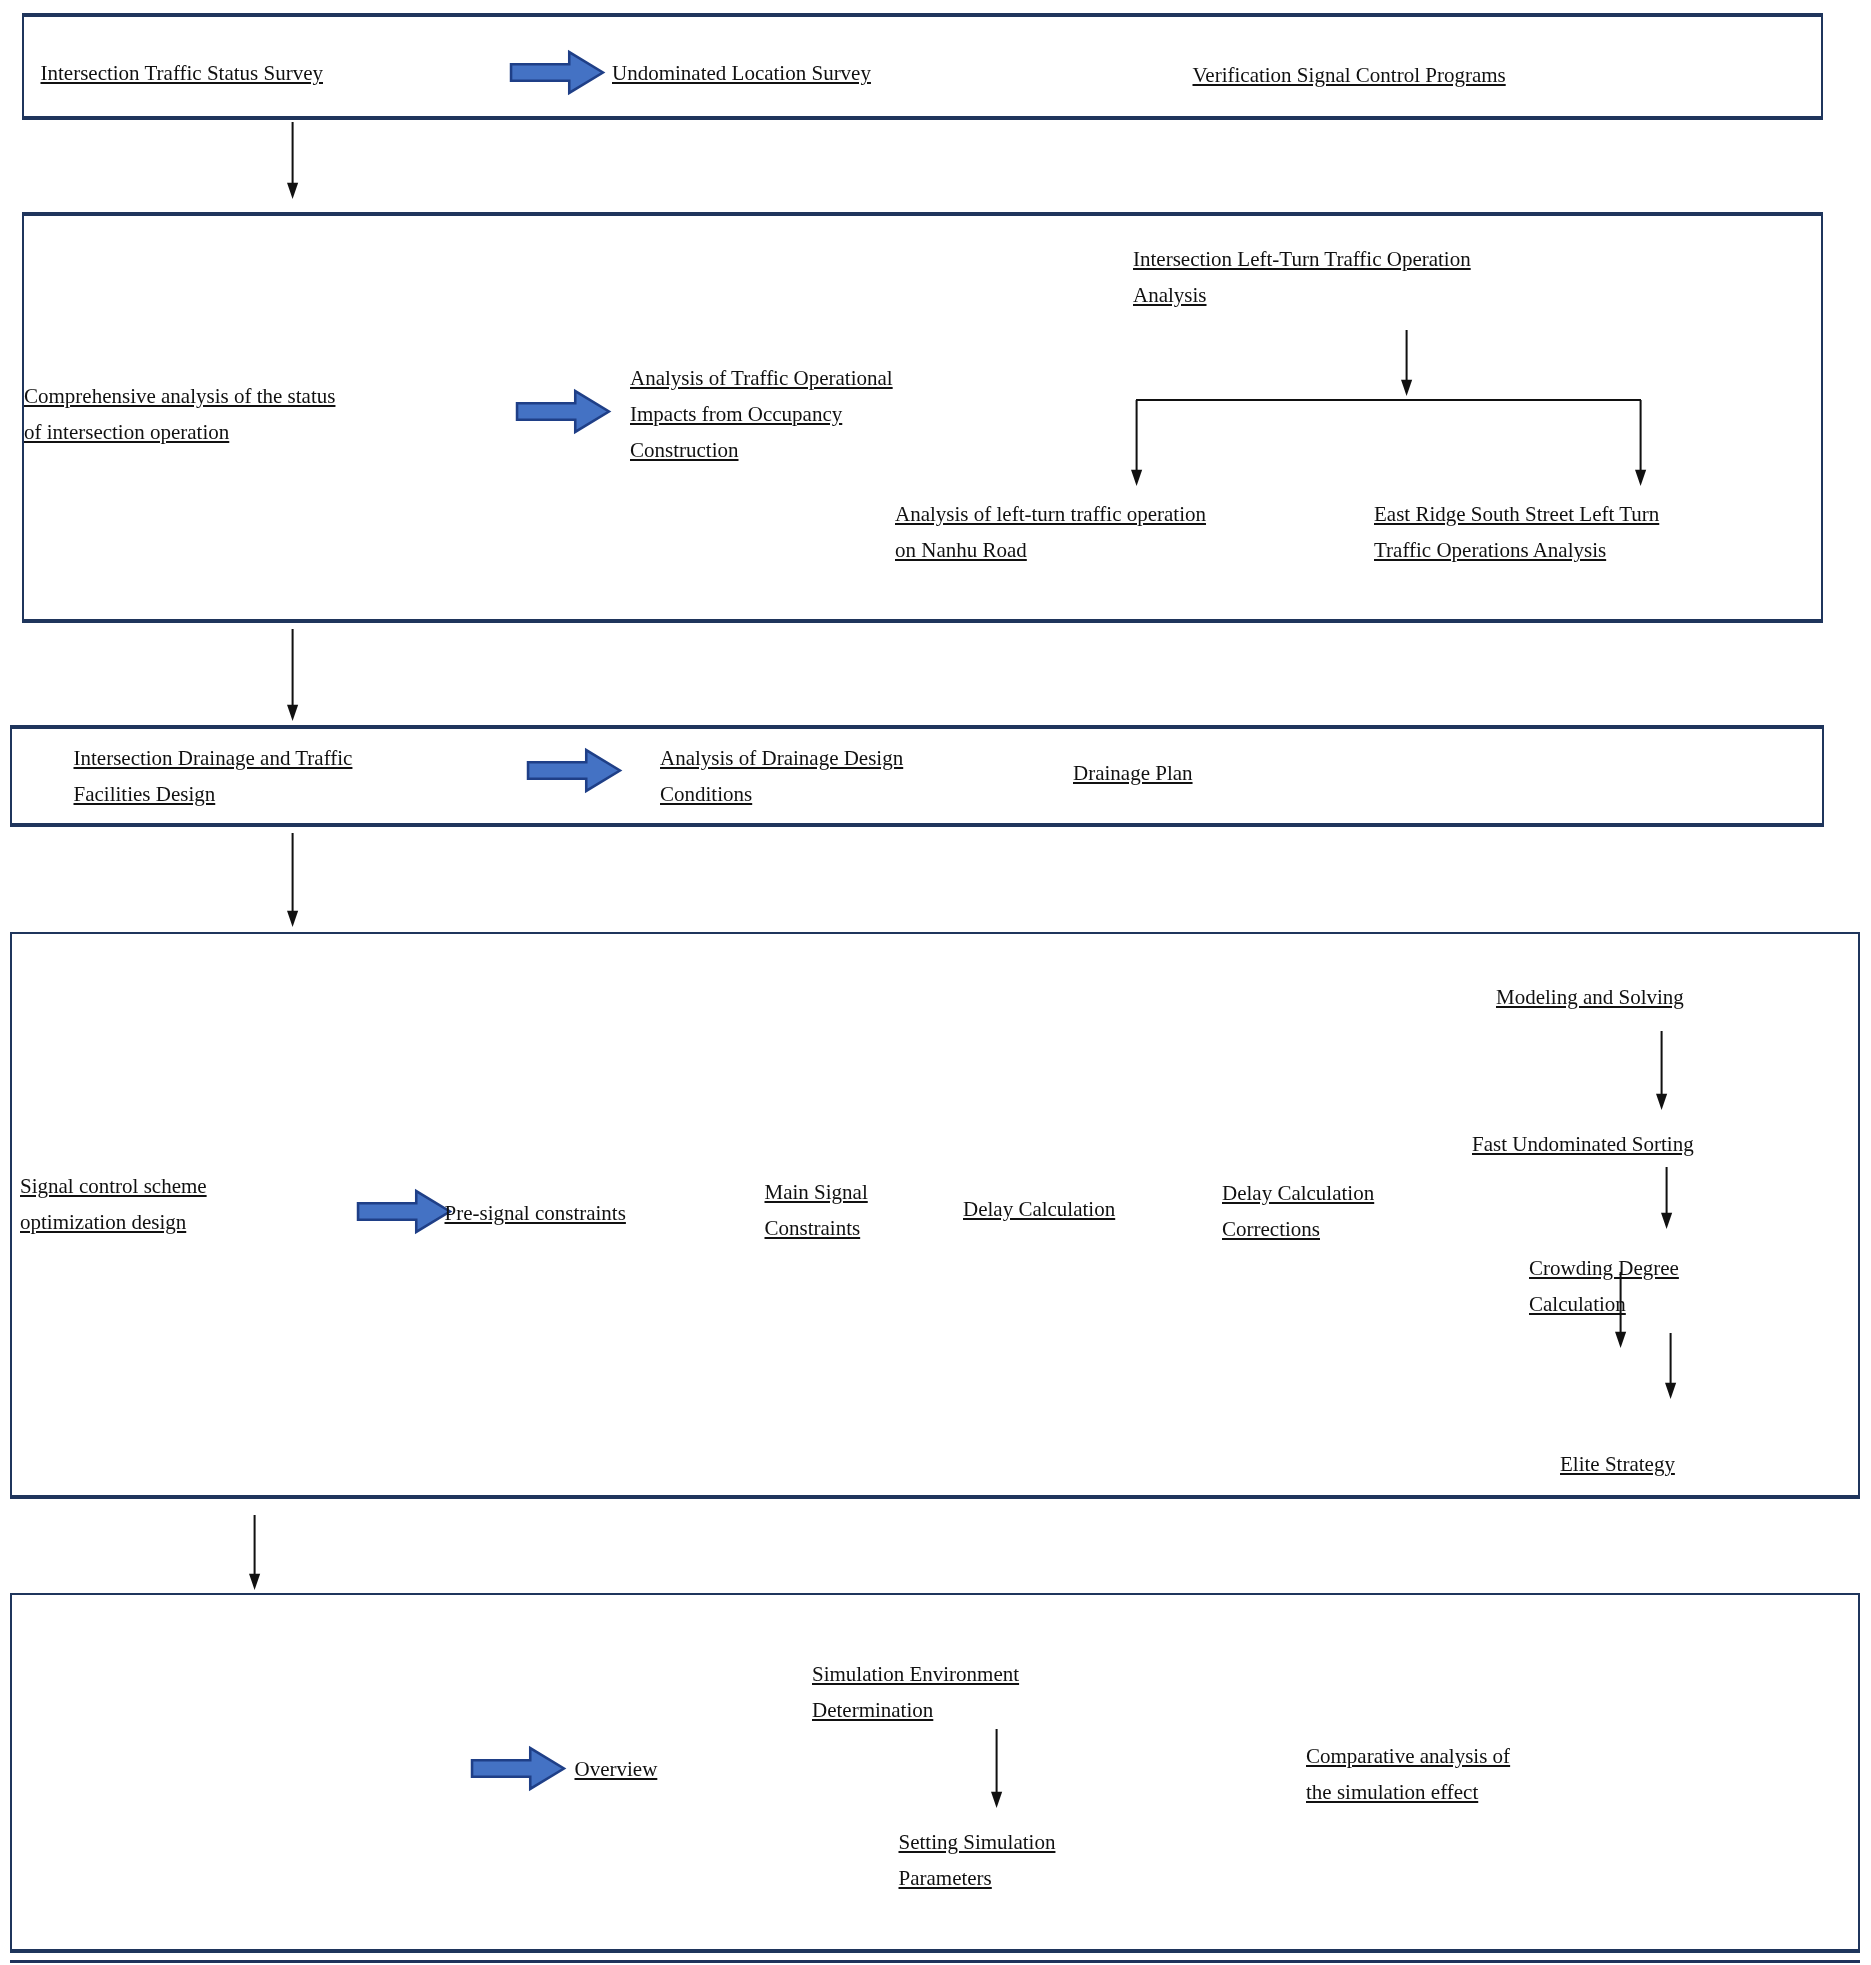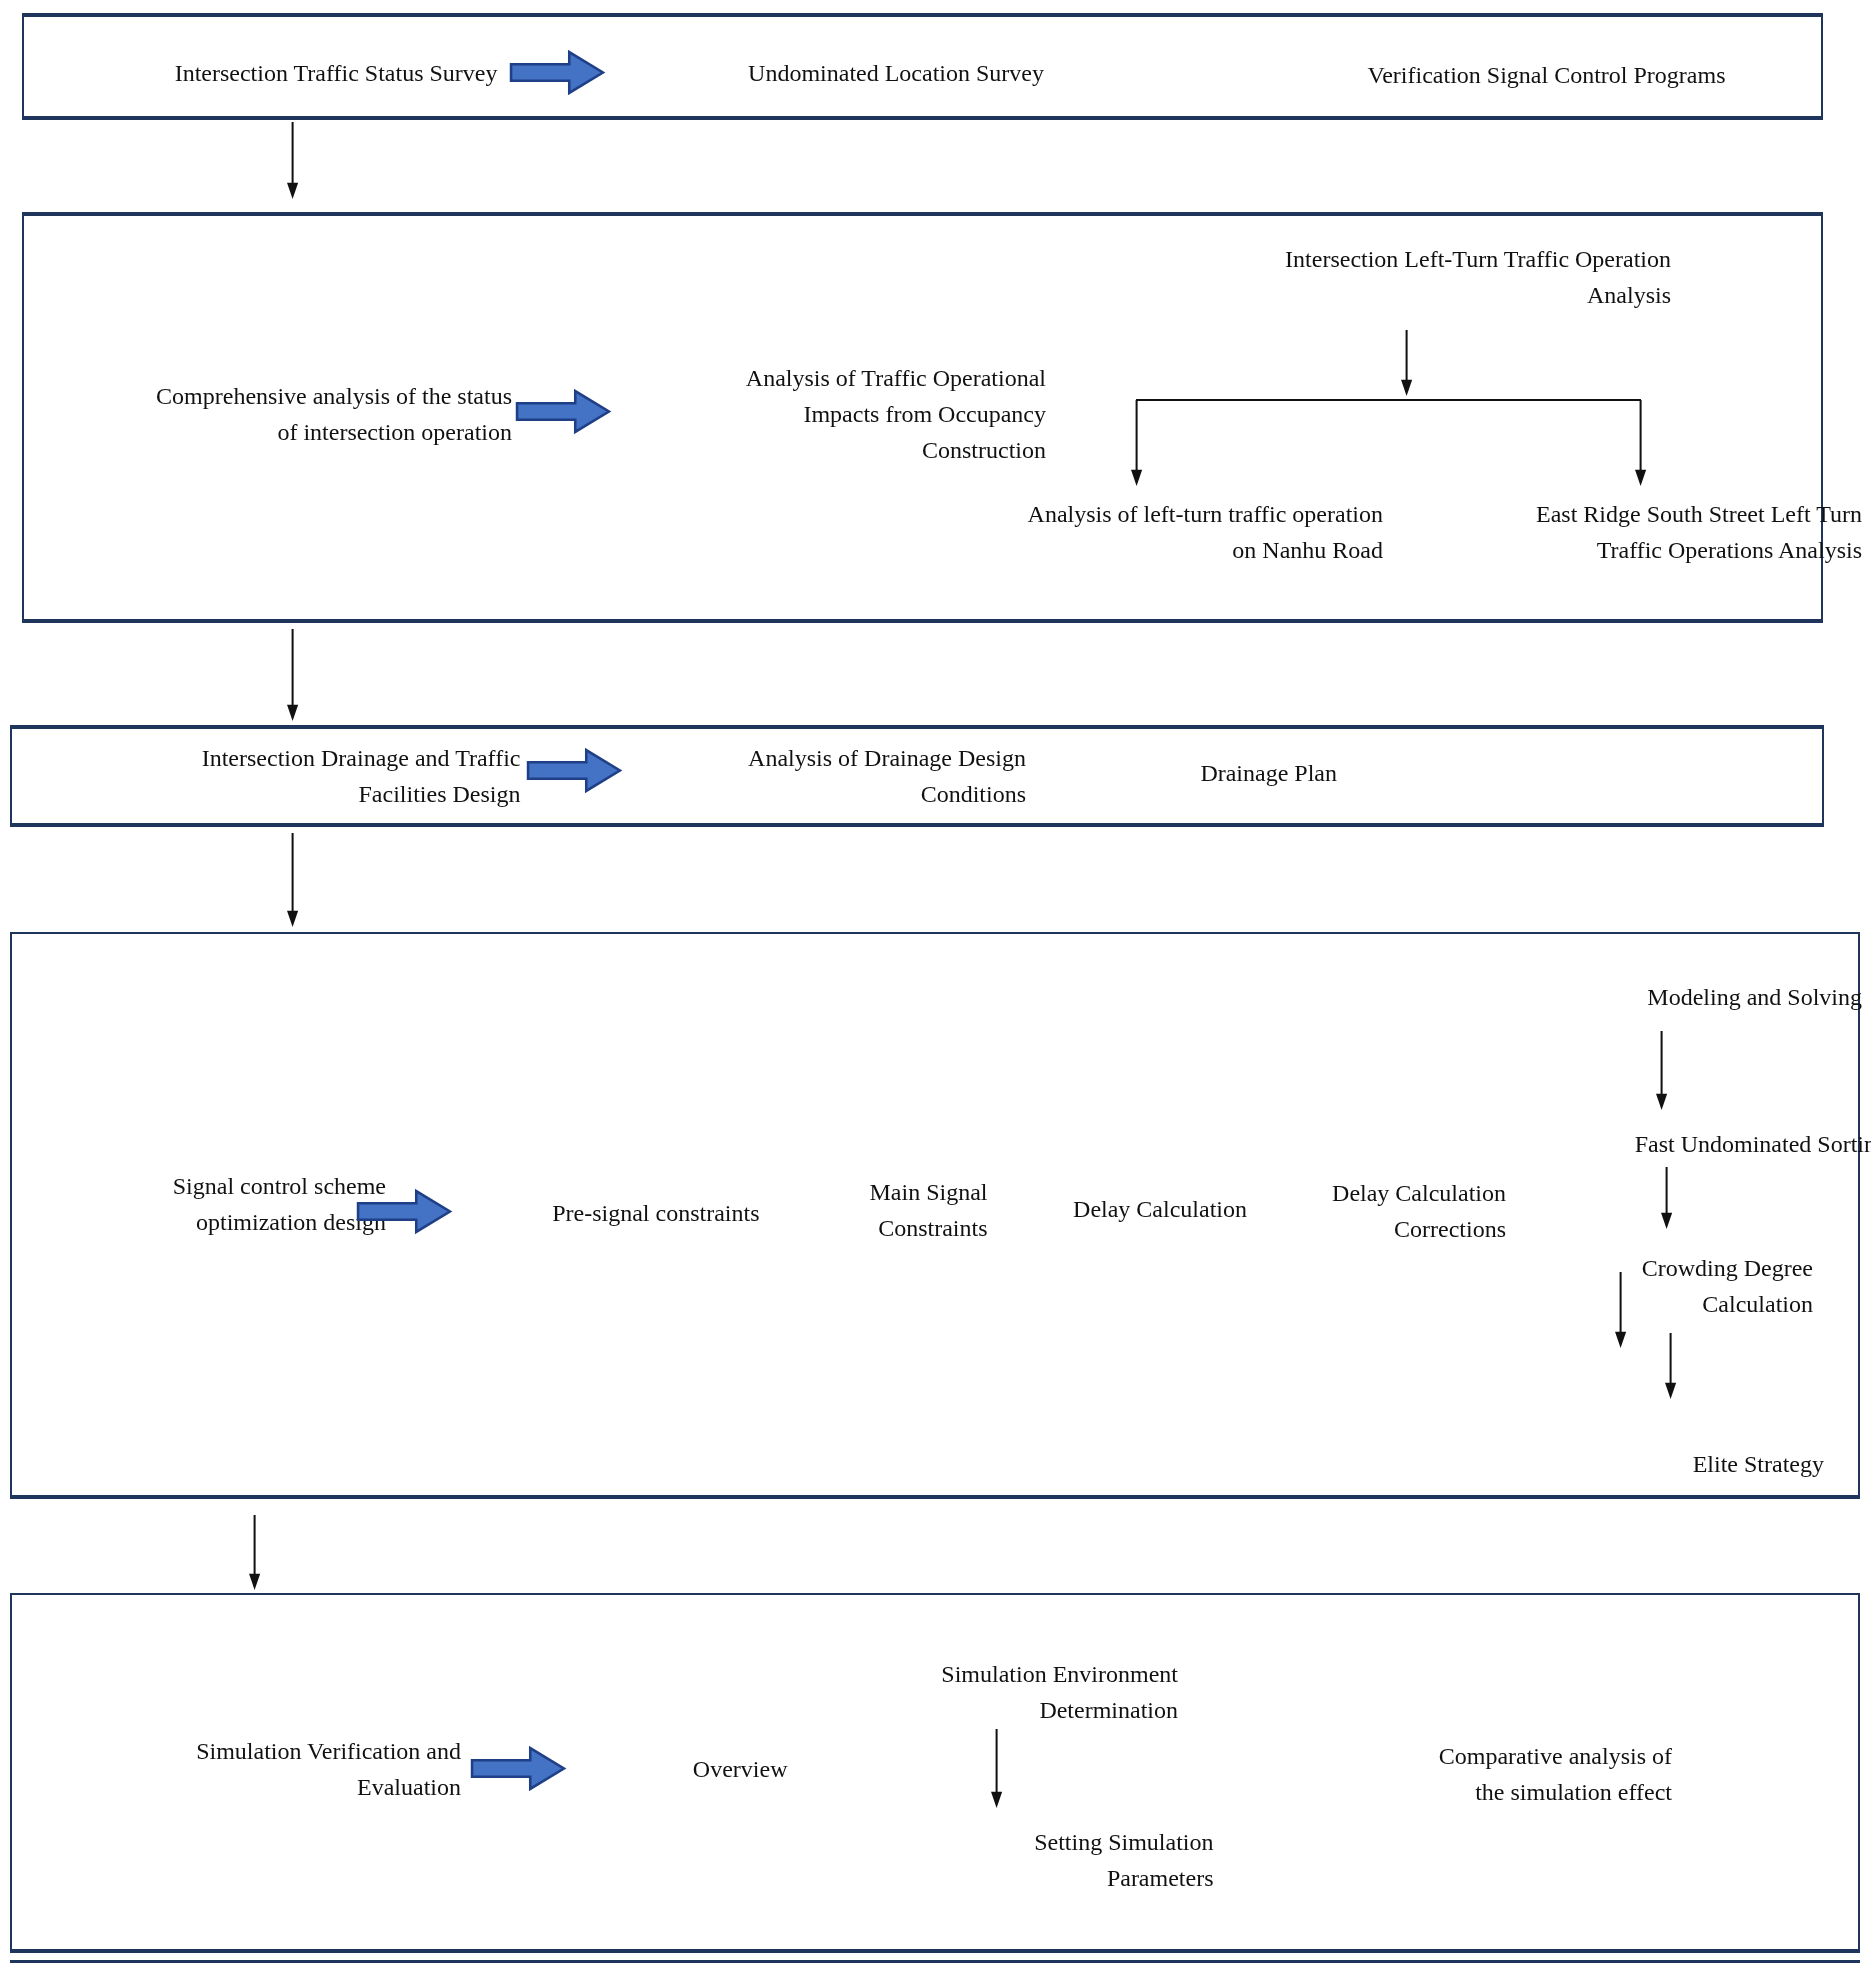--- a/index.html
+++ b/index.html
@@ -17,25 +17,26 @@
     border-style: solid;
     border-color: #1f355c;
     background: #ffffff;
     box-sizing: border-box;
   }
   .bw-heavy { border-width: 4.1px 2.5px; }
   .bw-light { border-width: 2.5px 2.5px 4.1px 2.5px; }
   .label {
     position: absolute;
     transform: translate(-50%, -50%);
-    text-align: right;
+    text-align: left;
     white-space: pre-line;
-    font-size: 24px;
+    font-size: 21px;
     line-height: 36px;
     z-index: 1;
+    text-decoration: underline;
   }
   .varrow { position: absolute; width: 15.2px; z-index: 2; }
   .varrow svg { display: block; width: 100%; height: 100%; }
   .flow-arrow { position: absolute; width: 97px; height: 47px; z-index: 1; }
   .flow-arrow svg { display: block; width: 100%; height: 100%; }
   .hline { position: absolute; background: #111111; height: 2px; z-index: 0; }
   .bottom-rule { position: absolute; background: #1f355c; }
 </style>
 </head>
 <body>
@@ -170,22 +171,20 @@
   </div>
   <div class="label" style="left:1692px; top:1464px; width:264px;">Elite Strategy</div>
 
   <div class="varrow" style="left:247px; top:1515px; height:75px;">
     <svg viewBox="0 0 30 148" preserveAspectRatio="none">
         <line x1="15" y1="0" x2="15" y2="120" stroke="#111" stroke-width="4"></line>
       <polygon points="15,148 4,116 26,116" fill="#111"></polygon>
       </svg>
   </div>
 
-  <div class="label" style="left:278px; top:1769px; width:366px;">Simulation Verification and
-Evaluation</div>
   <div class="flow-arrow" style="left:470px; top:1745px;">
     <svg viewBox="0 0 190 92">
         <polygon points="4,30 118,30 118,6 184,46 118,86 118,62 4,62" fill="#4472c4" stroke="#1f3f87" stroke-width="5"></polygon>
       </svg>
   </div>
   <div class="label" style="left:681px; top:1769px; width:213px;">Overview</div>
   <div class="label" style="left:995px; top:1692px; width:366px;">Simulation Environment
 Determination</div>
   <div class="varrow" style="left:989px; top:1729px; height:79px;">
     <svg viewBox="0 0 30 155" preserveAspectRatio="none">

